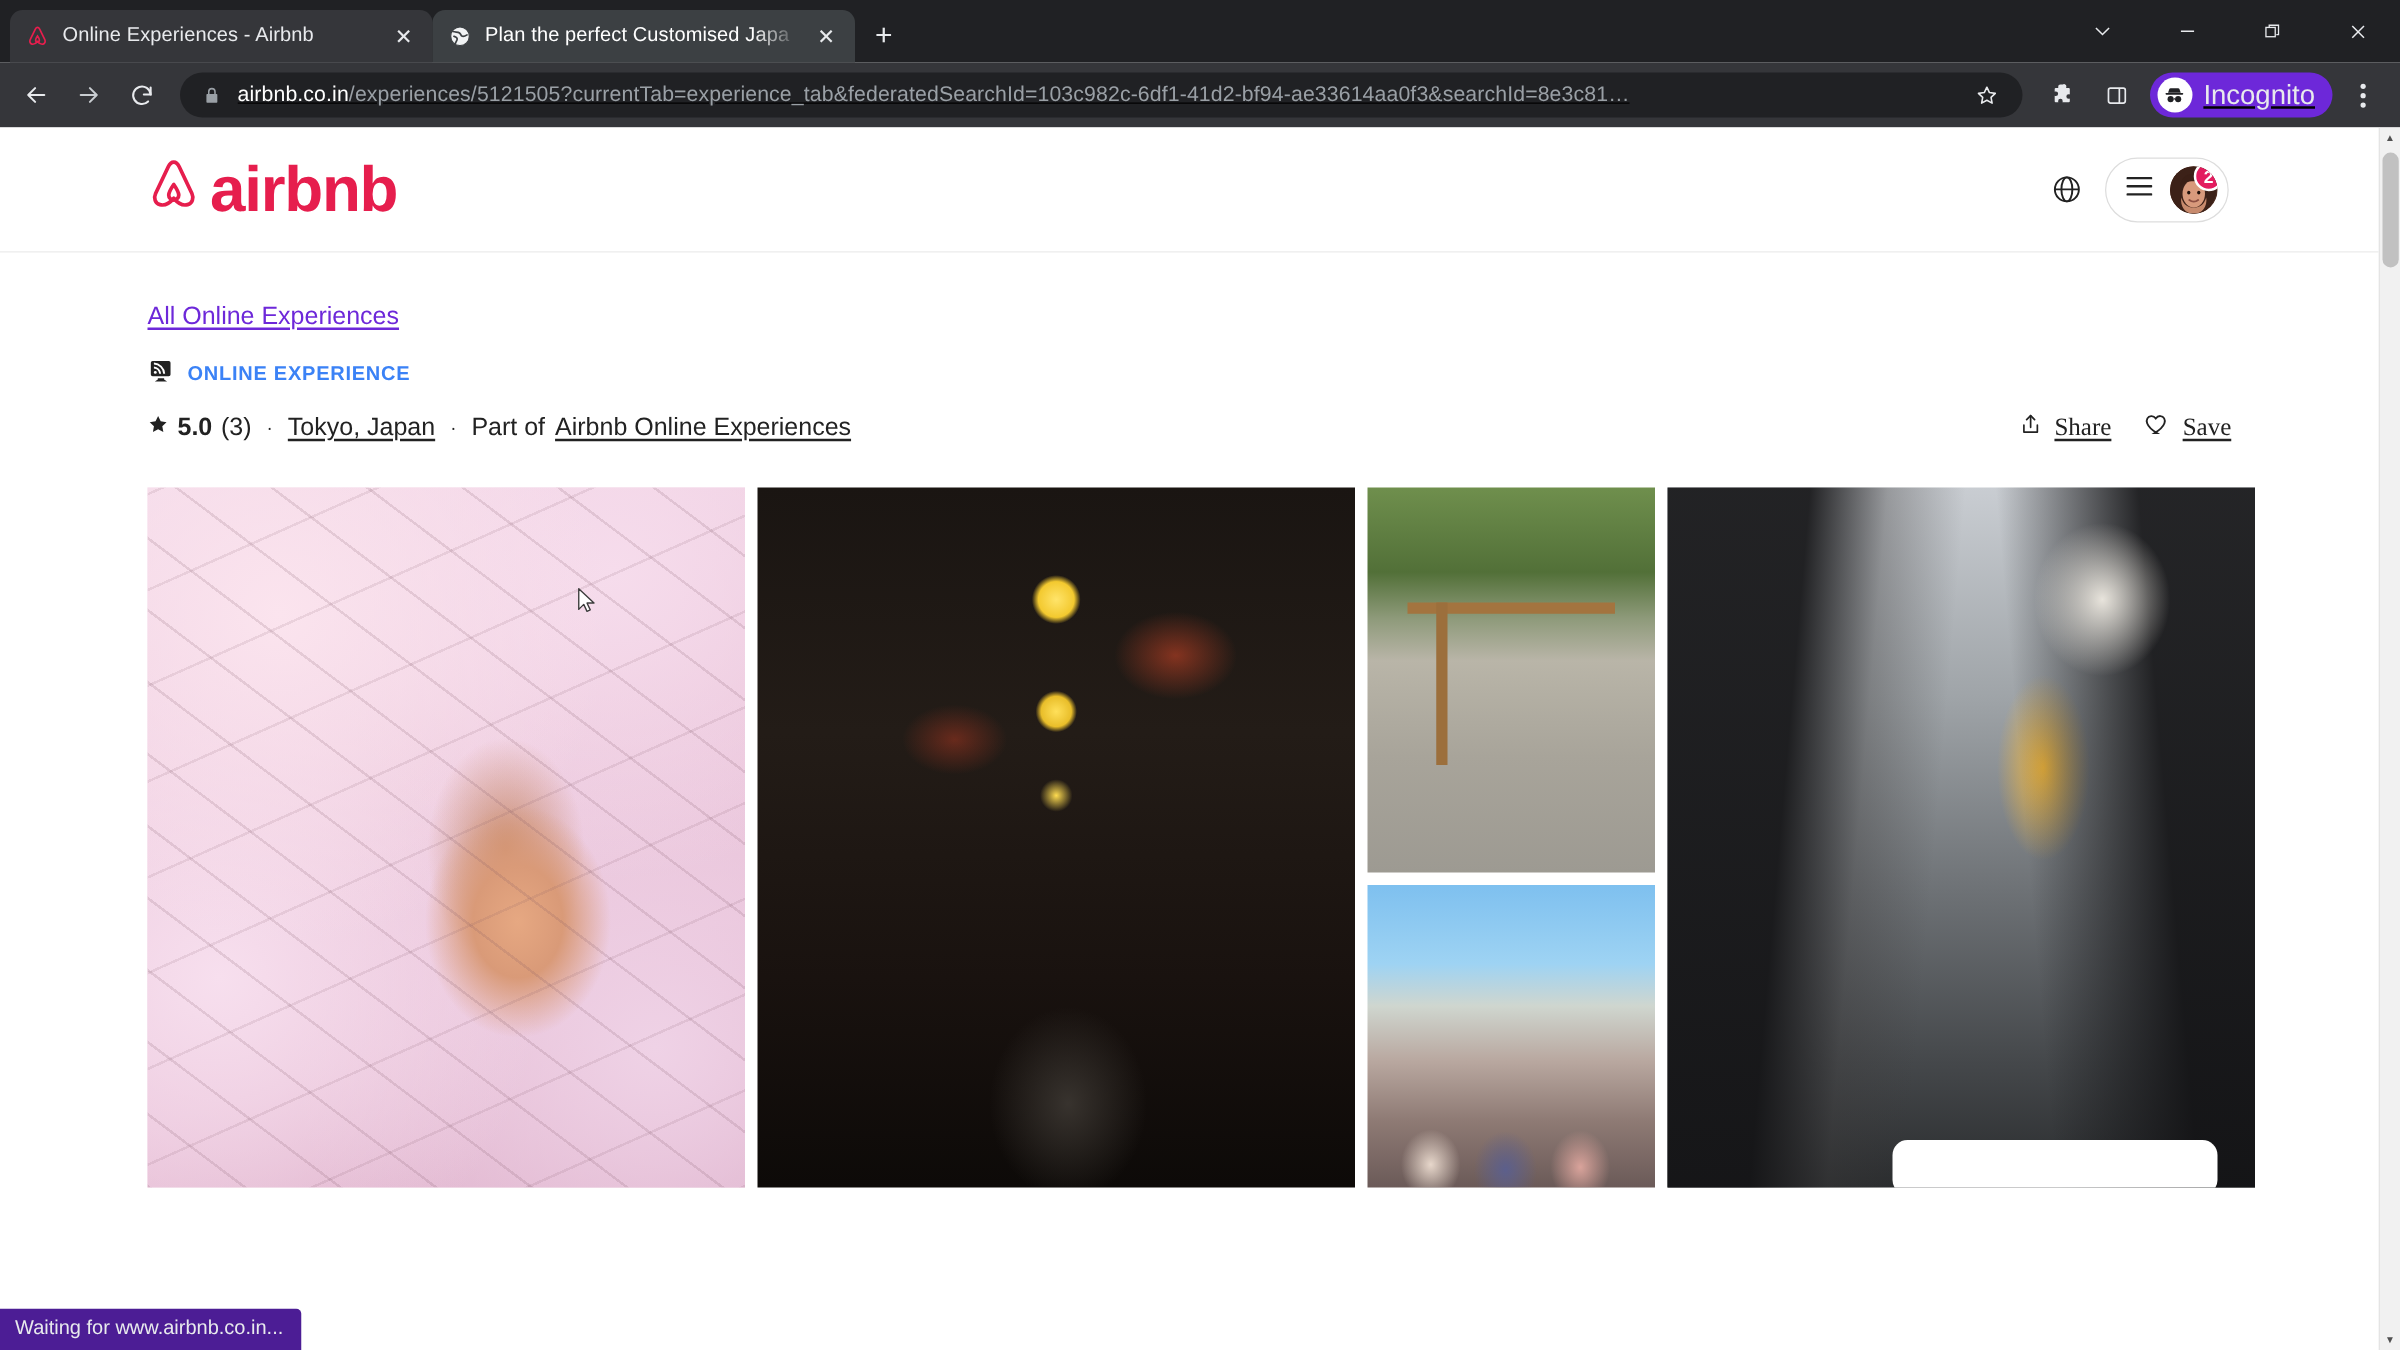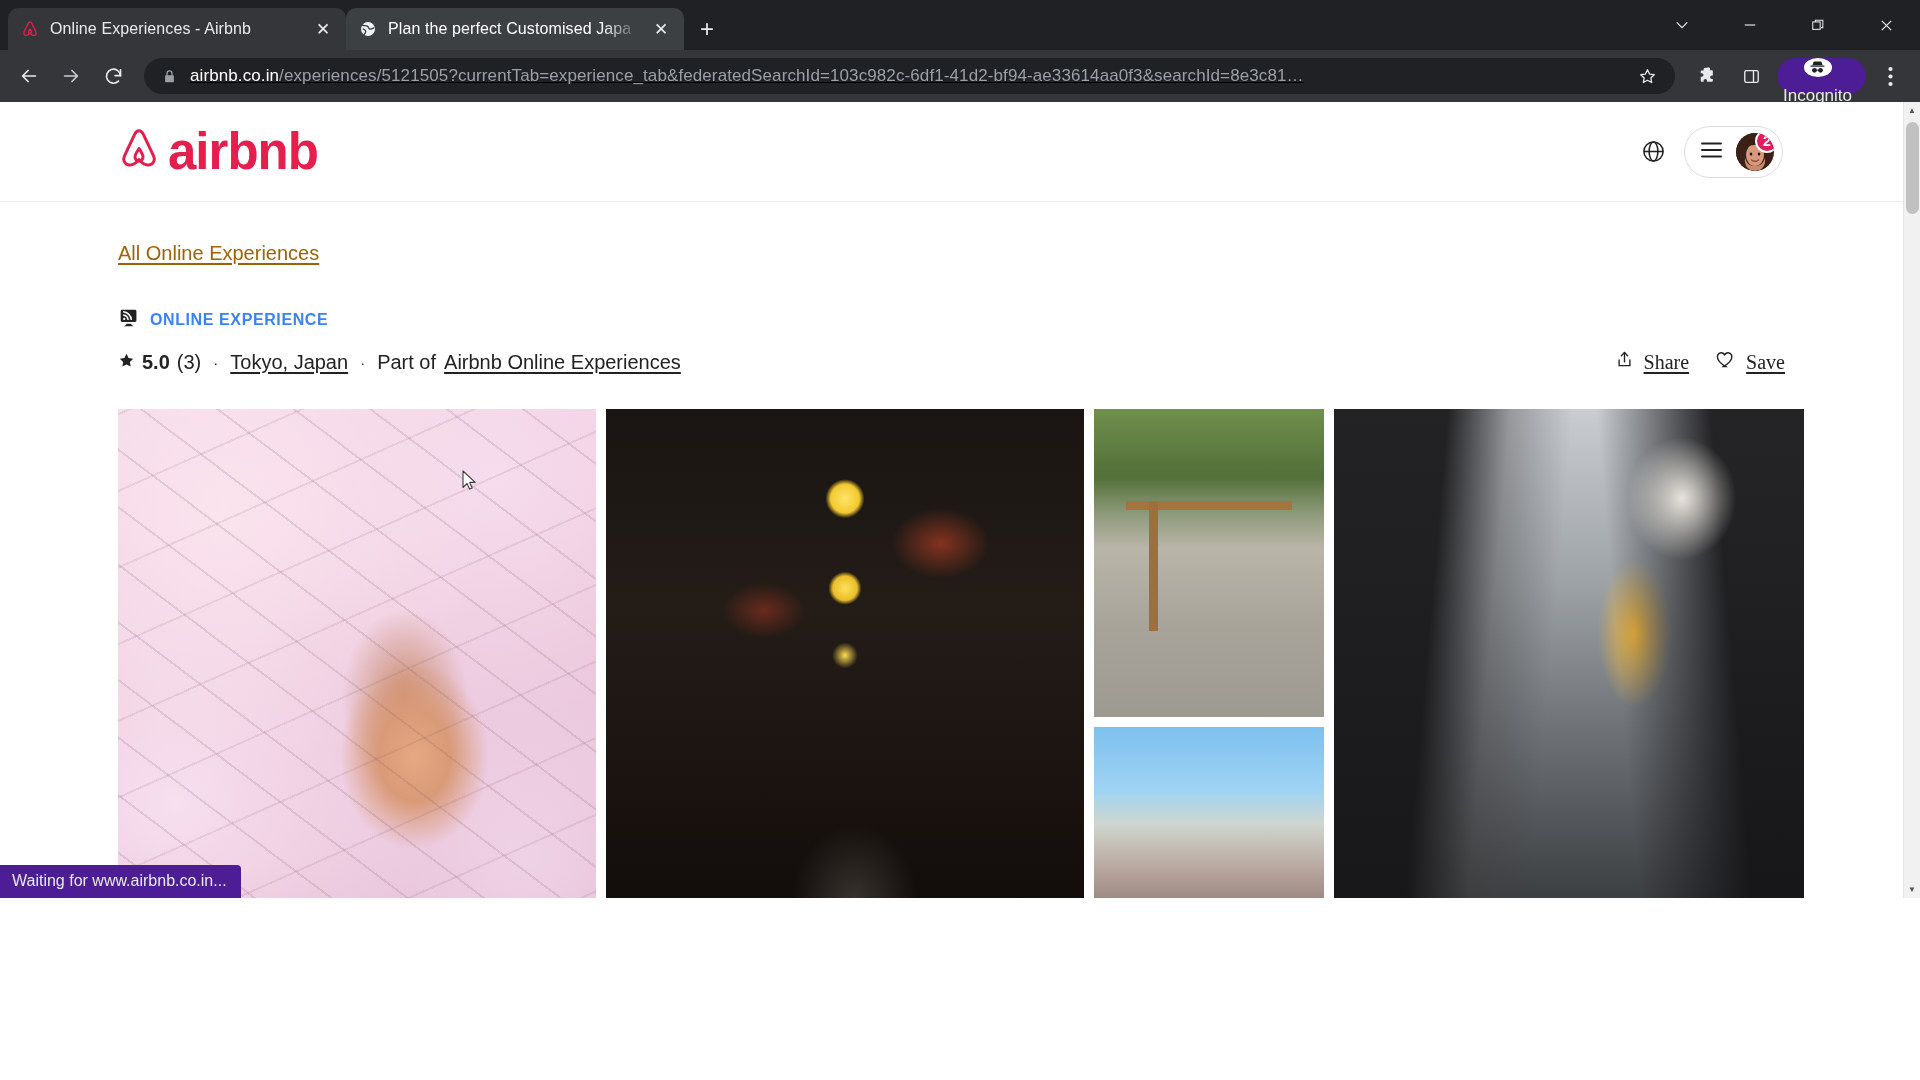--- a/index.html
+++ b/index.html
@@ -4,21 +4,21 @@
 <style>
   * { box-sizing: border-box; margin: 0; padding: 0; }
   html, body {
     width: 1920px; height: 1080px;
     overflow: hidden;
     font-family: "Liberation Sans", sans-serif;
     background: #ffffff;
   }
 
   
-  .browser { width: 1920px; height: 898px; display: flex; flex-direction: column; }
+  .browser { width: 1920px; height: 1080px; display: flex; flex-direction: column; }
 
   .tabstrip {
     height: 50px; background: #202124;
     display: flex; align-items: flex-end; padding-left: 8px; position: relative;
     flex: 0 0 50px;
   }
   .tab {
     height: 42px; width: 338px;
     display: flex; align-items: center;
     padding: 0 12px; gap: 10px;
@@ -80,23 +80,23 @@
     font-size: 17px; color: #9aa0a6; letter-spacing: .1px;
   }
   .url .host { color: #ffffff; }
   .star-btn { width: 32px; height: 32px; display: flex; align-items: center; justify-content: center; color: #e8eaed; flex: 0 0 32px;}
   .tb-icon {
     width: 40px; height: 40px; border-radius: 50%;
     display: flex; align-items: center; justify-content: center;
     color: #e8eaed; flex: 0 0 40px;
   }
   .incognito-pill {
-    height: 36px; background: #4c1d95; border-radius: 18px;
+    height: 36px; background: #6d28d9; border-radius: 18px;
     display: flex; align-items: center; gap: 9px;
-    padding: 0 14px 0 6px; color: #e8eaed; font-size: 17px; margin-left: 2px; flex-direction: column;
+    padding: 0 14px 0 6px; color: #e8eaed; font-size: 22px; margin-left: 2px;
   }
   .incognito-circle {
     width: 28px; height: 28px; border-radius: 50%; background: #ffffff;
     display: flex; align-items: center; justify-content: center; color: #202124;
   }
 
   
   .viewport { flex: 1; position: relative; background: #fff; overflow: hidden; display: flex; }
   .page { flex: 1; position: relative; overflow: hidden; }
 
@@ -143,22 +143,22 @@
     min-width: 24px; height: 24px; border-radius: 12px;
     background: #e31c5f; color: #fff;
     font-size: 14px; font-weight: 600;
     display: flex; align-items: center; justify-content: center;
     border: 2px solid #fff; padding: 0 5px;
   }
 
   
   .content { padding: 40px 118px 0 118px; }
   .crumb {
-    font-size: 20px; color: #a16207; text-decoration: underline; text-underline-offset: 3px;
-    display: inline-block; margin-bottom: 42px;
+    font-size: 20px; color: #6d28d9; text-decoration: underline; text-underline-offset: 3px;
+    display: inline-block; margin-bottom: 21px;
   }
   .oe-badge {
     display: flex; align-items: center; gap: 10px;
     font-size: 16px; font-weight: 700; letter-spacing: .6px; color: #3b82f6;
     margin-bottom: 16px;
   }
   .title {
     font-size: 40px; font-weight: 600; color: #222; letter-spacing: -0.4px;
     line-height: 1.15; margin-bottom: 22px;
   }

